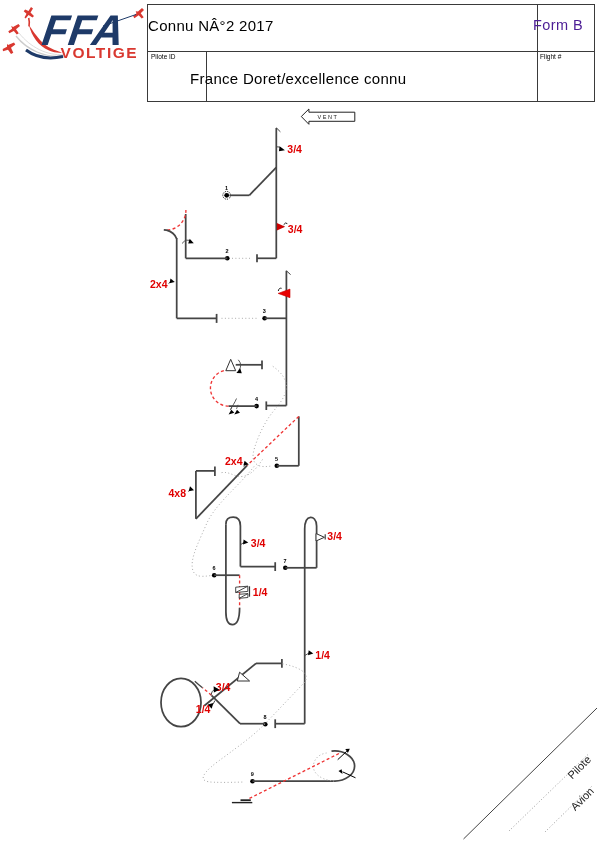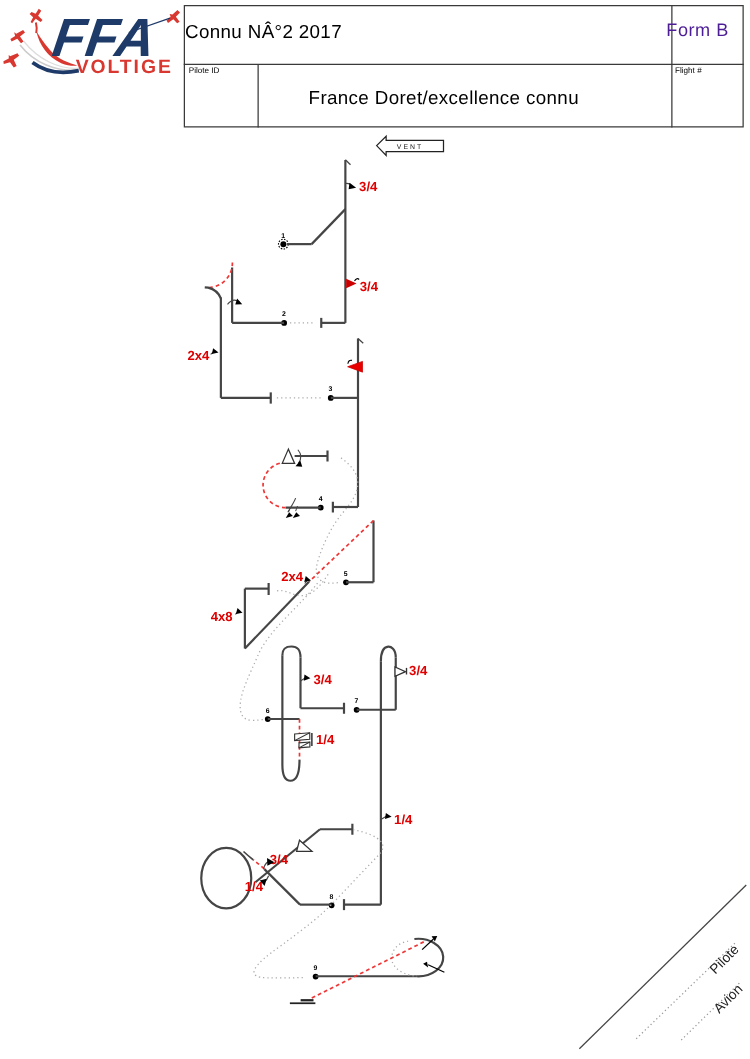--- a/index.html
+++ b/index.html
@@ -19,21 +19,21 @@
 <div class="abs" style="left:206px;top:52px;width:1.4px;height:50px;background:#3a3a3a;"></div>
 
 <div class="abs" style="left:148px;top:17px;width:342px;text-align:left;font-size:15px;letter-spacing:0.3px;color:#000;">Connu NÂ°2 2017</div>
 
 <div class="abs" style="left:526px;top:17px;width:57px;text-align:right;font-size:14.5px;letter-spacing:0.4px;color:#4c1d95;">Form B</div>
 
 <div class="abs" style="left:151px;top:53px;font-size:6.5px;color:#000;">Pilote ID</div>
 
 <div class="abs" style="left:540px;top:53px;font-size:6.5px;color:#000;">Flight #</div>
 
-<div class="abs" style="left:190px;top:70px;width:330px;text-align:center;font-size:15px;letter-spacing:0.3px;color:#000;">France Doret/excellence connu</div>
+<div class="abs" style="left:190px;top:70px;width:330px;font-size:15px;letter-spacing:0.3px;color:#000;">France Doret/excellence connu</div>
 
 <svg class="abs" style="left:0;top:0;" width="160" height="110" viewBox="0 0 160 110">
 
   <path d="M16,36 C27,50 45,58 64,56" fill="none" stroke="#cccccc" stroke-width="1.3"></path>
   <path d="M19,33 C30,47 47,56 64,54.5" fill="none" stroke="#dddddd" stroke-width="1"></path>
 
   <path d="M29,25 C31.5,36 38,45.5 49,50.5 C54,52.5 58,53 62,52.5 C56,50.5 46,47.5 40,40 C34.5,33.5 31,28 29,25 Z" fill="#d93830"></path>
 
   <path d="M26,50 C36,57.5 49,59.5 63,56.5" fill="none" stroke="#1e3a68" stroke-width="3"></path>
 

